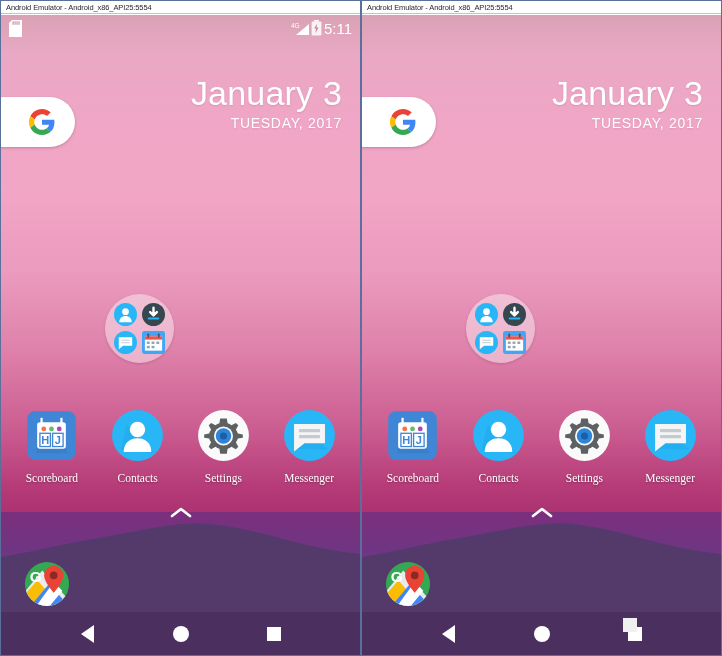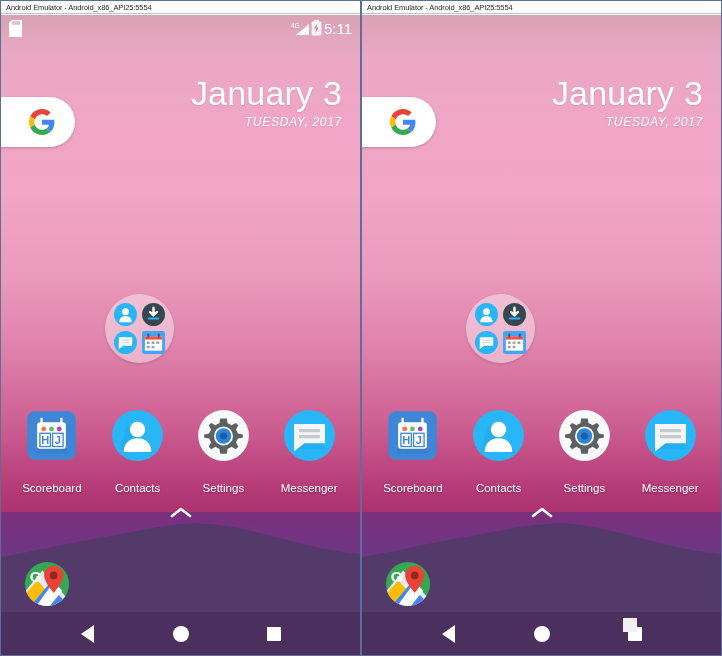--- a/index.html
+++ b/index.html
@@ -132,27 +132,26 @@
     font-size: 34px;
     font-weight: 300;
     line-height: 40px;
     color: #ffffff;
     letter-spacing: 0.2px;
     text-shadow: 0 1px 2px rgba(0,0,0,0.10);
     font-family: "Liberation Sans", sans-serif;
     margin-left: 32px;
   }
   .date-sub {
-    font-size: 12px;
+    font-size: 14px;
     letter-spacing: 0.7px;
     color: #ffffff;
     margin-top: 2px;
     text-shadow: 0 1px 2px rgba(0,0,0,0.10);
     font-family: "Liberation Sans", sans-serif;
-    font-style: italic;
   }
 
   
   .gpill {
     position: absolute;
     left: -22px;
     top: 82px;
     width: 96px;
     height: 50px;
     background: #ffffff;
@@ -197,26 +196,26 @@
     box-sizing: border-box;
   }
   .app {
     width: 78px;
     display: flex;
     flex-direction: column;
     align-items: center;
   }
   .app-icon { width: 53px; height: 53px; display: block; }
   .app-label {
-    margin-top: 20px;
+    margin-top: 10px;
     font-size: 11.5px;
     color: #ffffff;
     text-shadow: 0 1px 2px rgba(0,0,0,0.35);
     white-space: nowrap;
-    font-family: Liberation Sans, sans-serif;
+    font-family: Liberation Serif, serif;
   }
 
   
   .chevron {
     position: absolute;
     left: 50%;
     transform: translateX(-50%);
     top: 491px;
     width: 22px;
     height: 13px;

